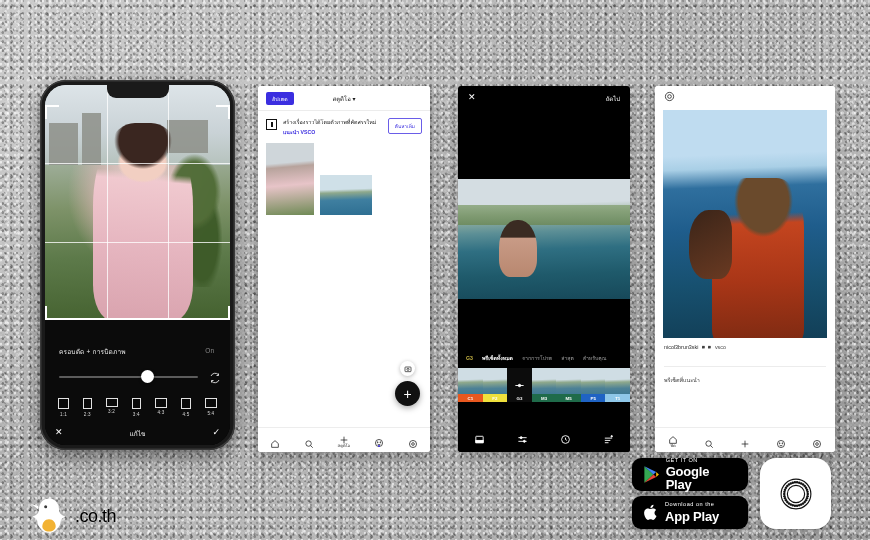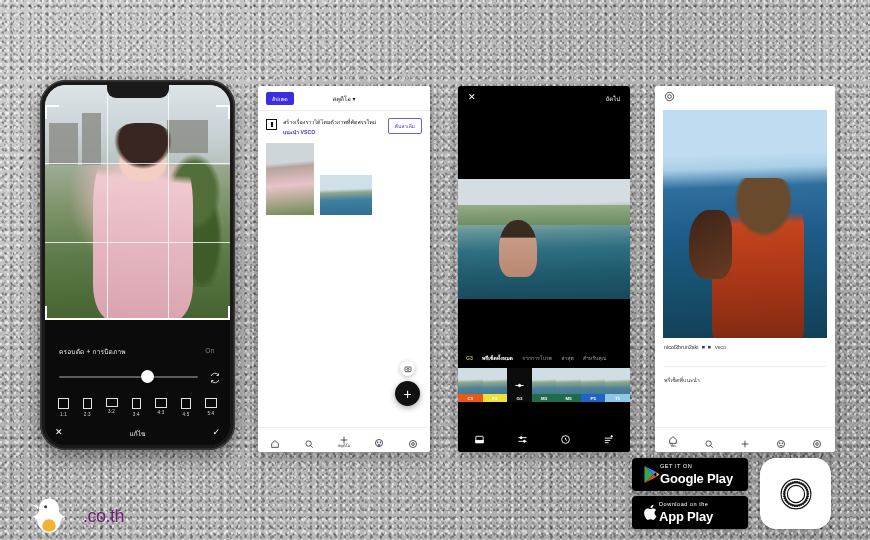--- a/index.html
+++ b/index.html
@@ -169,34 +169,34 @@
       linear-gradient(178deg, transparent 0 22%, #c4451f 28%, #a93617 62%, #7d2a12 100%);
     border-radius:38% 30% 8% 8%;}
   .p4-arm{position:absolute;left:16%;top:44%;width:26%;height:30%;
     background:linear-gradient(150deg,#3a2418,#6a3a22);border-radius:46% 30% 30% 40%;}
   #p4cap{position:absolute;left:9px;top:258px;font-size:5.4px;color:#2a2a2a;}
   #p4cap .vtag{color:#4a4a4a;}
   #p4div{position:absolute;left:9px;right:9px;top:280px;height:1px;background:#ececec;}
   #p4sug{position:absolute;left:9px;top:290px;font-size:5.4px;color:#2a2a2a;}
 
   
-  .badge-btn{position:absolute;background:#000;border-radius:4px;display:flex;align-items:center;
-    gap:0;padding:5px 11px;box-sizing:border-box;box-shadow:0 2px 6px rgba(0,0,0,.3);}
+  .badge-btn{position:absolute;background:#000;border-radius:9px;display:flex;align-items:center;
+    gap:6px;padding:5px 11px;box-sizing:border-box;box-shadow:0 2px 6px rgba(0,0,0,.3);}
   #gp{left:632px;top:458px;width:116px;height:33px;}
   #as{left:632px;top:496px;width:116px;height:33px;}
   .badge-txt{display:flex;flex-direction:column;line-height:1;}
   .badge-small{font-size:5.6px;color:#fff;letter-spacing:.5px;}
   .badge-big{font-size:13px;color:#fff;font-weight:bold;letter-spacing:-.2px;margin-top:2px;}
   #vscoapp{position:absolute;left:760px;top:458px;width:71px;height:71px;background:#fff;border-radius:16px;
     display:flex;align-items:center;justify-content:center;box-shadow:0 2px 8px rgba(0,0,0,.25);}
 
   
   #frank{position:absolute;left:28px;top:496px;display:flex;align-items:center;gap:5px;}
   #frank-txt{font-size:35px;color:#fff;font-weight:bold;letter-spacing:-1.4px;line-height:1;}
-  #frank-tld{font-size:18px;color:#701a75;letter-spacing:-.5px;margin-left:8px;}
+  #frank-tld{font-size:18px;color:#000000;letter-spacing:-.5px;}
 </style>
 </head>
 <body>
 
 <div id="bg"></div>
 <div id="bg-grain"></div>
 
 <div id="phone1">
   <div class="inner">
     <div id="notch"></div>

